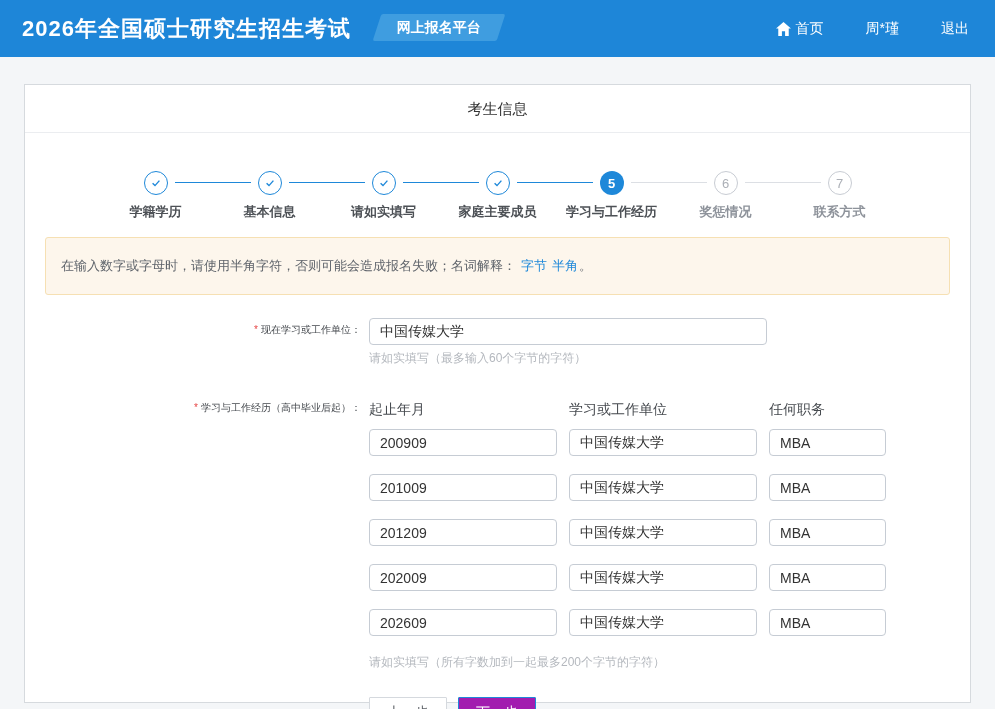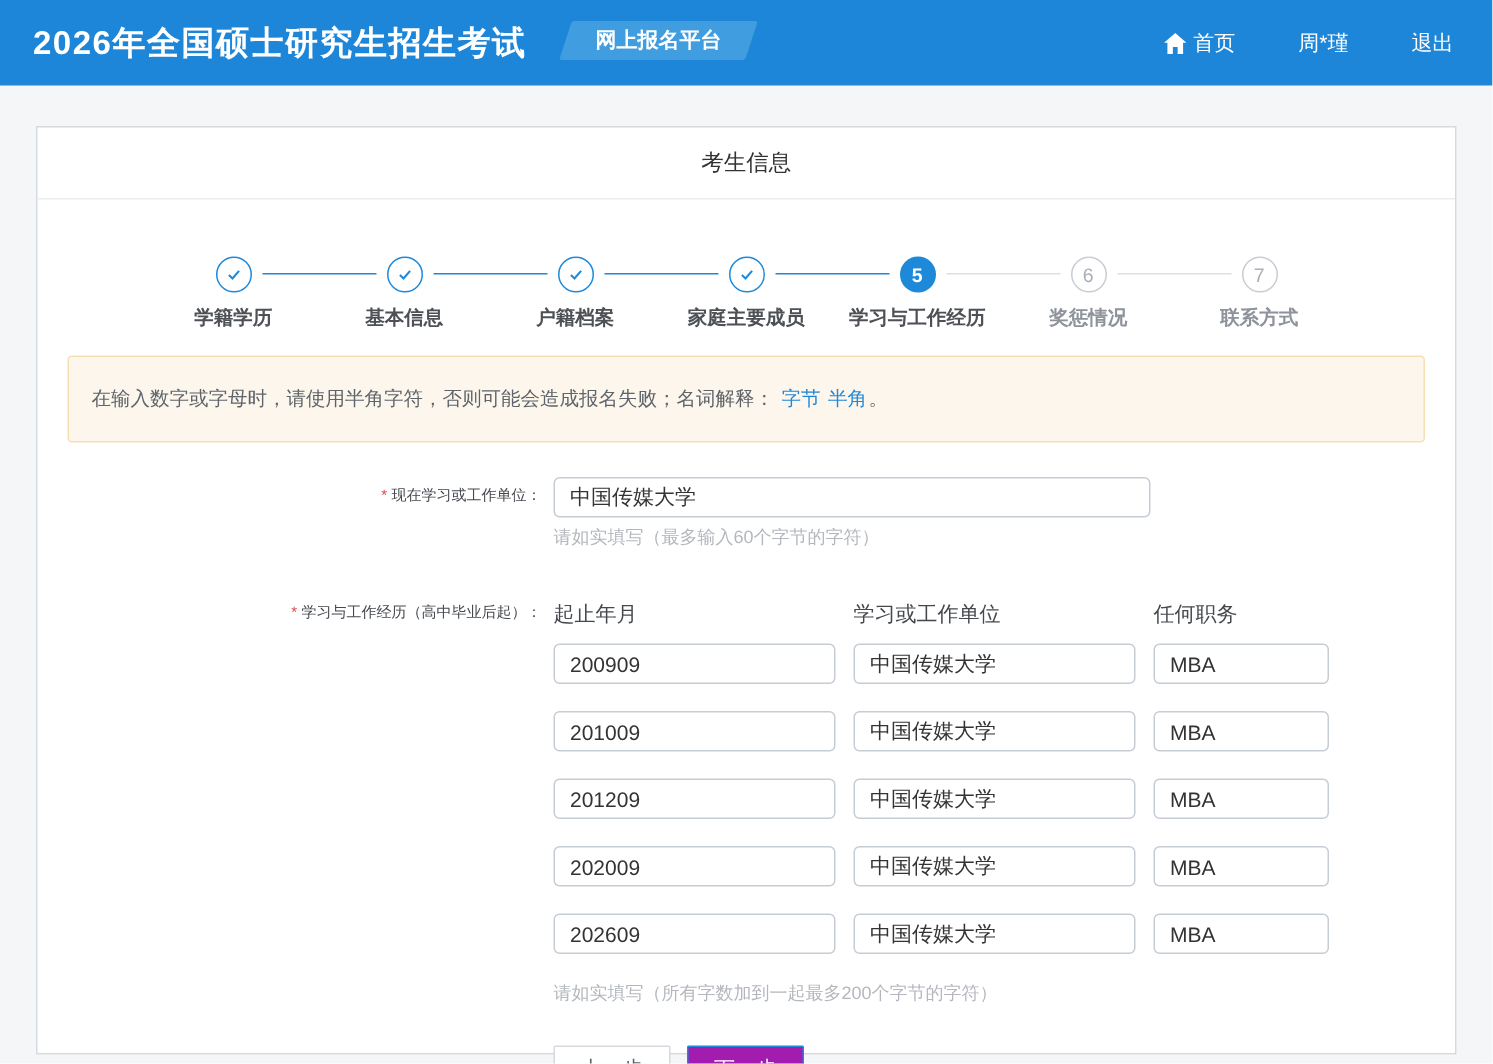--- a/index.html
+++ b/index.html
@@ -181,21 +181,21 @@
     </div>
     <div class="step done">
       <div class="dotrow">
         <span class="circle done">
             <svg viewBox="0 0 12 12">
               <polyline points="2.6,6.3 5,8.6 9.4,3.6" fill="none" stroke="#1e88d9" stroke-width="1.4"></polyline>
             </svg>
           </span>
         <span class="line blue"></span>
       </div>
-      <div class="slabel">户籍档案</div>
+      <div class="slabel">请如实填写</div>
     </div>
     <div class="step done">
       <div class="dotrow">
         <span class="circle done">
             <svg viewBox="0 0 12 12">
               <polyline points="2.6,6.3 5,8.6 9.4,3.6" fill="none" stroke="#1e88d9" stroke-width="1.4"></polyline>
             </svg>
           </span>
         <span class="line blue"></span>
       </div>

